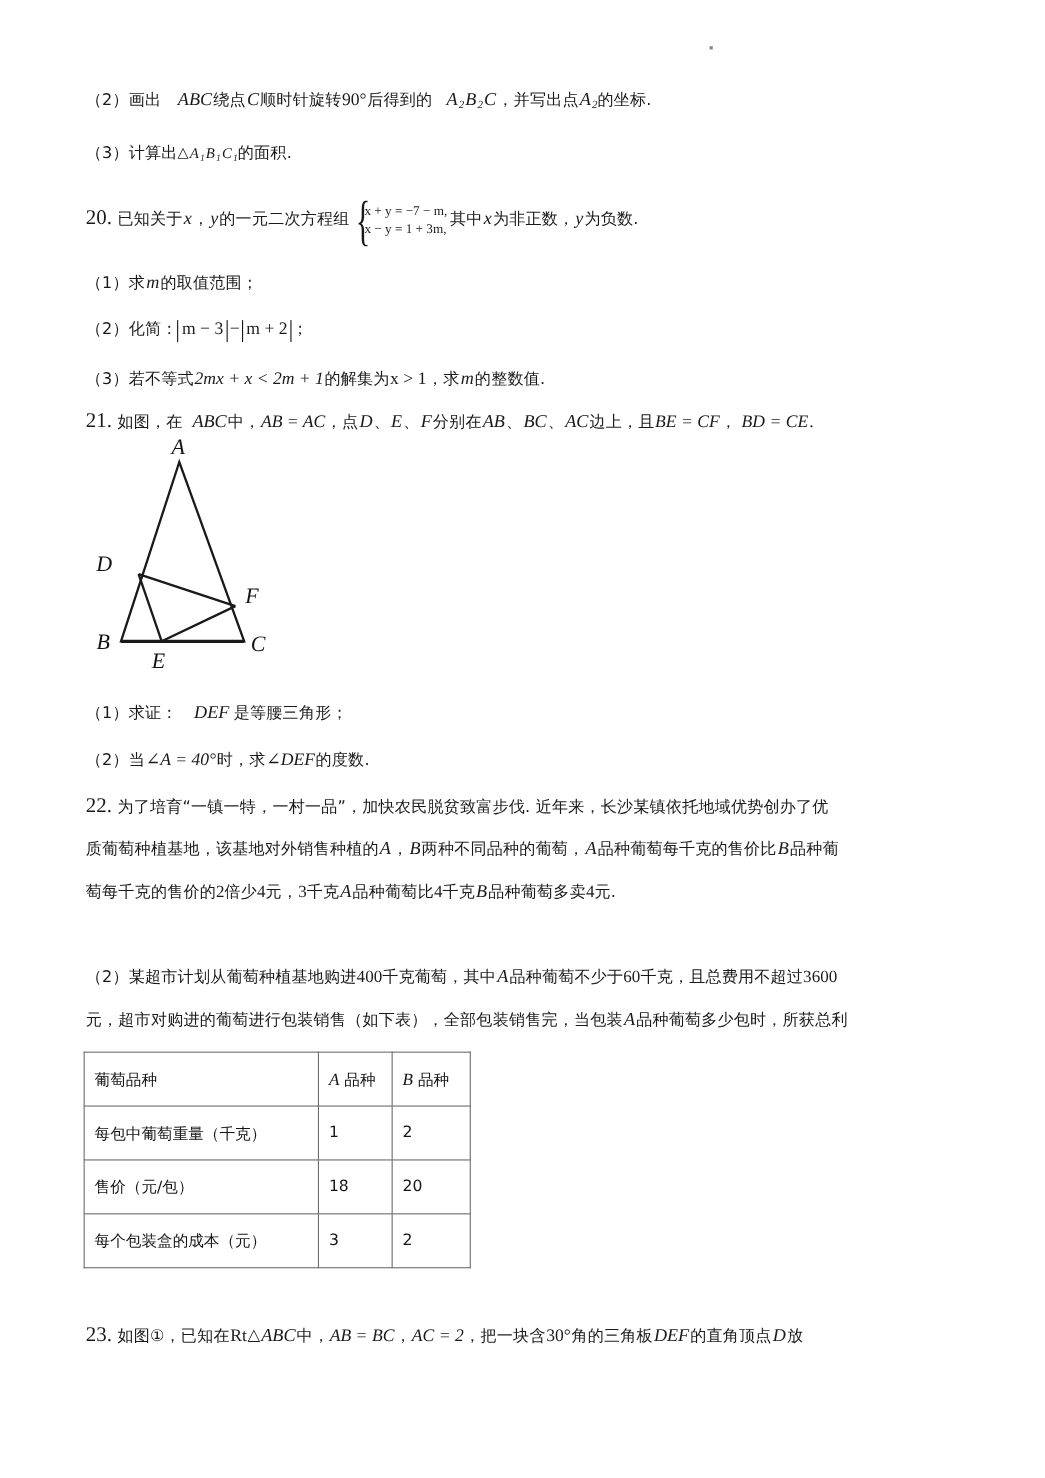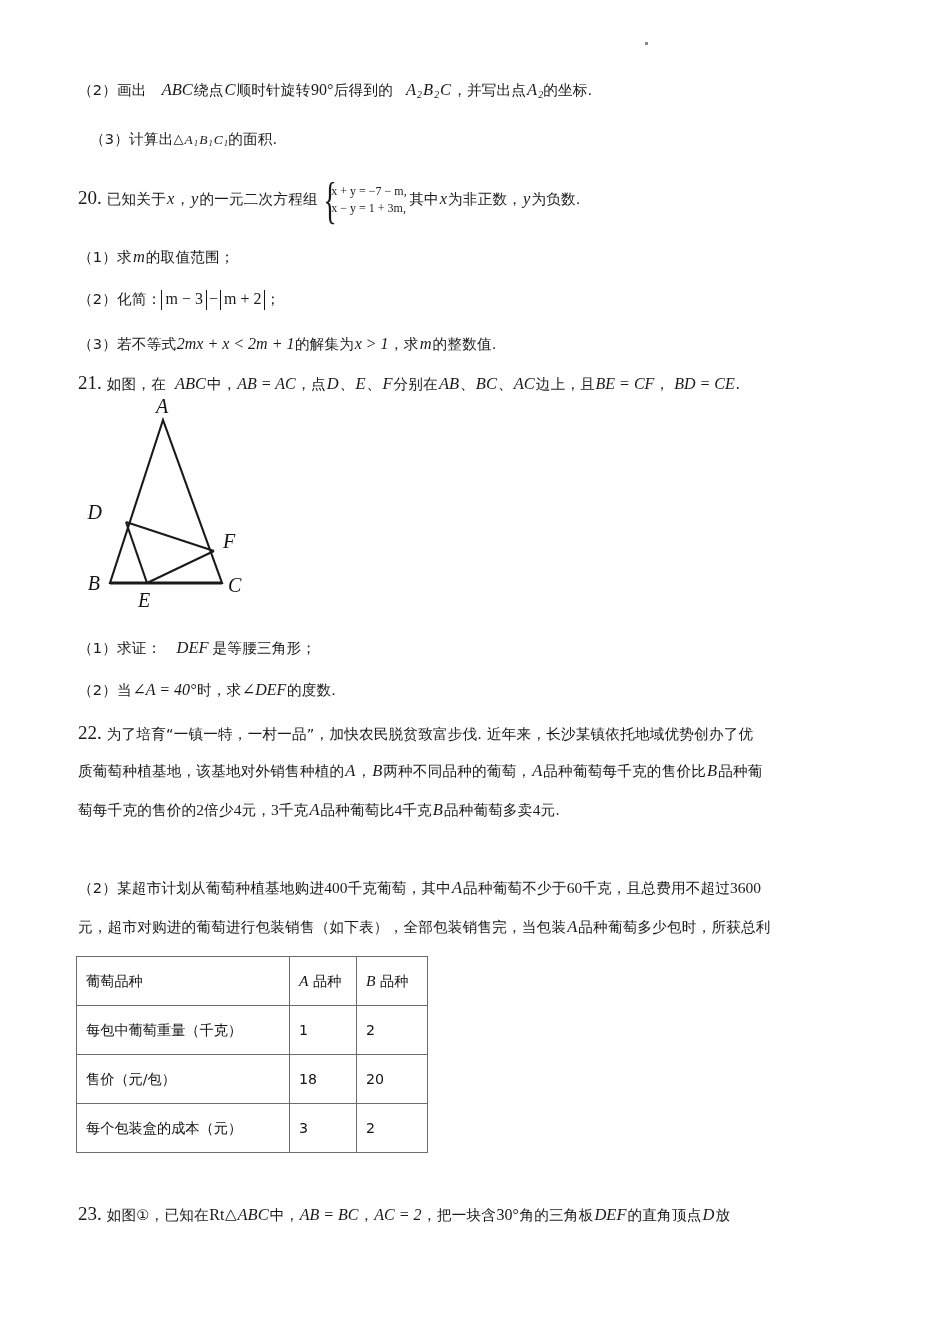--- a/index.html
+++ b/index.html
@@ -154,38 +154,38 @@
 <body>
 
 <div class="page">
 
   <div class="dot-artifact"></div>
 
   <div class="row" style="left:78px; top:80px;">
     <span class="cn">（2）</span><span class="cn">画出</span><span style="display:inline-block;width:14px"></span><span class="mi">ABC</span><span class="cn">绕点</span><span class="mi">C</span><span class="cn">顺时针旋转</span><span class="mn">90°</span><span class="cn">后得到的</span><span style="display:inline-block;width:12px"></span><span class="mi">A</span><sub>2</sub><span class="mi">B</span><sub>2</sub><span class="mi">C</span><span class="cn">，</span><span class="cn">并写出点</span><span class="mi">A</span><sub>2</sub><span class="cn">的坐标.</span>
   </div>
 
-  <div class="row" style="left:78px; top:130px;margin-left:12px;">
+  <div class="row" style="left:78px; top:130px;">
     <span class="cn">（3）</span><span class="cn">计算出</span><span class="tri-sym">△</span><span class="mi" style="font-size:13.5px">A</span><sub style="font-size:0.55em">1</sub><span class="mi" style="font-size:13.5px">B</span><sub style="font-size:0.55em">1</sub><span class="mi" style="font-size:13.5px">C</span><sub style="font-size:0.55em">1</sub><span class="cn">的面积.</span>
   </div>
 
   <div class="row" style="left:78px; top:183px;">
     <span class="qnum">20.</span><span style="display:inline-block;width:5px"></span><span class="cn">已知关于</span><span class="mi">x</span><span class="cn">，</span><span class="mi">y</span><span class="cn">的一元二次方程组</span><span class="eqsys"><span class="brace">{</span><span class="eqlines"><span class="eqline mn" style="display:block">x + y = −7 − m,</span><span class="eqline mn" style="display:block">x − y = 1 + 3m,</span></span></span><span class="cn">其中</span><span class="mi">x</span><span class="cn">为非正数，</span><span class="mi">y</span><span class="cn">为负数.</span>
   </div>
 
   <div class="row" style="left:78px; top:247px;">
     <span class="cn">（1）</span><span class="cn">求</span><span class="mi">m</span><span class="cn">的取值范围；</span>
   </div>
 
   <div class="row" style="left:78px; top:290px;">
     <span class="cn">（2）</span><span class="cn">化简：</span><span class="abs mn">m − 3</span><span class="op">−</span><span class="abs mn">m + 2</span><span class="cn">；</span>
   </div>
 
   <div class="row" style="left:78px; top:334px;">
-    <span class="cn">（3）</span><span class="cn">若不等式</span><span class="mn" style="font-style:italic">2mx + x &lt; 2m + 1</span><span class="cn">的解集为</span><span class="mn" style="font-style:italic">x &gt; 1</span><span class="cn">，</span><span class="cn">求</span><span class="mi">m</span><span class="cn">的整数值.</span>
+    <span class="cn">（3）</span><span class="cn">若不等式</span><span class="mn" style="font-style:italic">2mx + x &lt; 2m + 1</span><span class="cn">的解集为</span><span class="mn" style="">x &gt; 1</span><span class="cn">，</span><span class="cn">求</span><span class="mi">m</span><span class="cn">的整数值.</span>
   </div>
 
   <div class="row" style="left:78px; top:372px;">
     <span class="qnum">21.</span><span style="display:inline-block;width:5px"></span><span class="cn">如图，在</span><span style="display:inline-block;width:8px"></span><span class="mi">ABC</span><span class="cn">中，</span><span class="mn" style="font-style:italic">AB = AC</span><span class="cn">，</span><span class="cn">点</span><span class="mi">D</span><span class="cn">、</span><span class="mi">E</span><span class="cn">、</span><span class="mi">F</span><span class="cn">分别在</span><span class="mi">AB</span><span class="cn">、</span><span class="mi">BC</span><span class="cn">、</span><span class="mi">AC</span><span class="cn">边上，</span><span class="cn">且</span><span class="mn" style="font-style:italic">BE = CF</span><span class="cn">，</span><span style="display:inline-block;width:4px"></span><span class="mn" style="font-style:italic">BD = CE</span><span class="mn">.</span>
   </div>
 
   <div class="figure">
     <svg width="300" height="215" viewBox="0 0 300 215">
 
       <polygon points="85,24 32,187 144,187" fill="none" stroke="#1a1a1a" stroke-width="2.1"></polygon>

